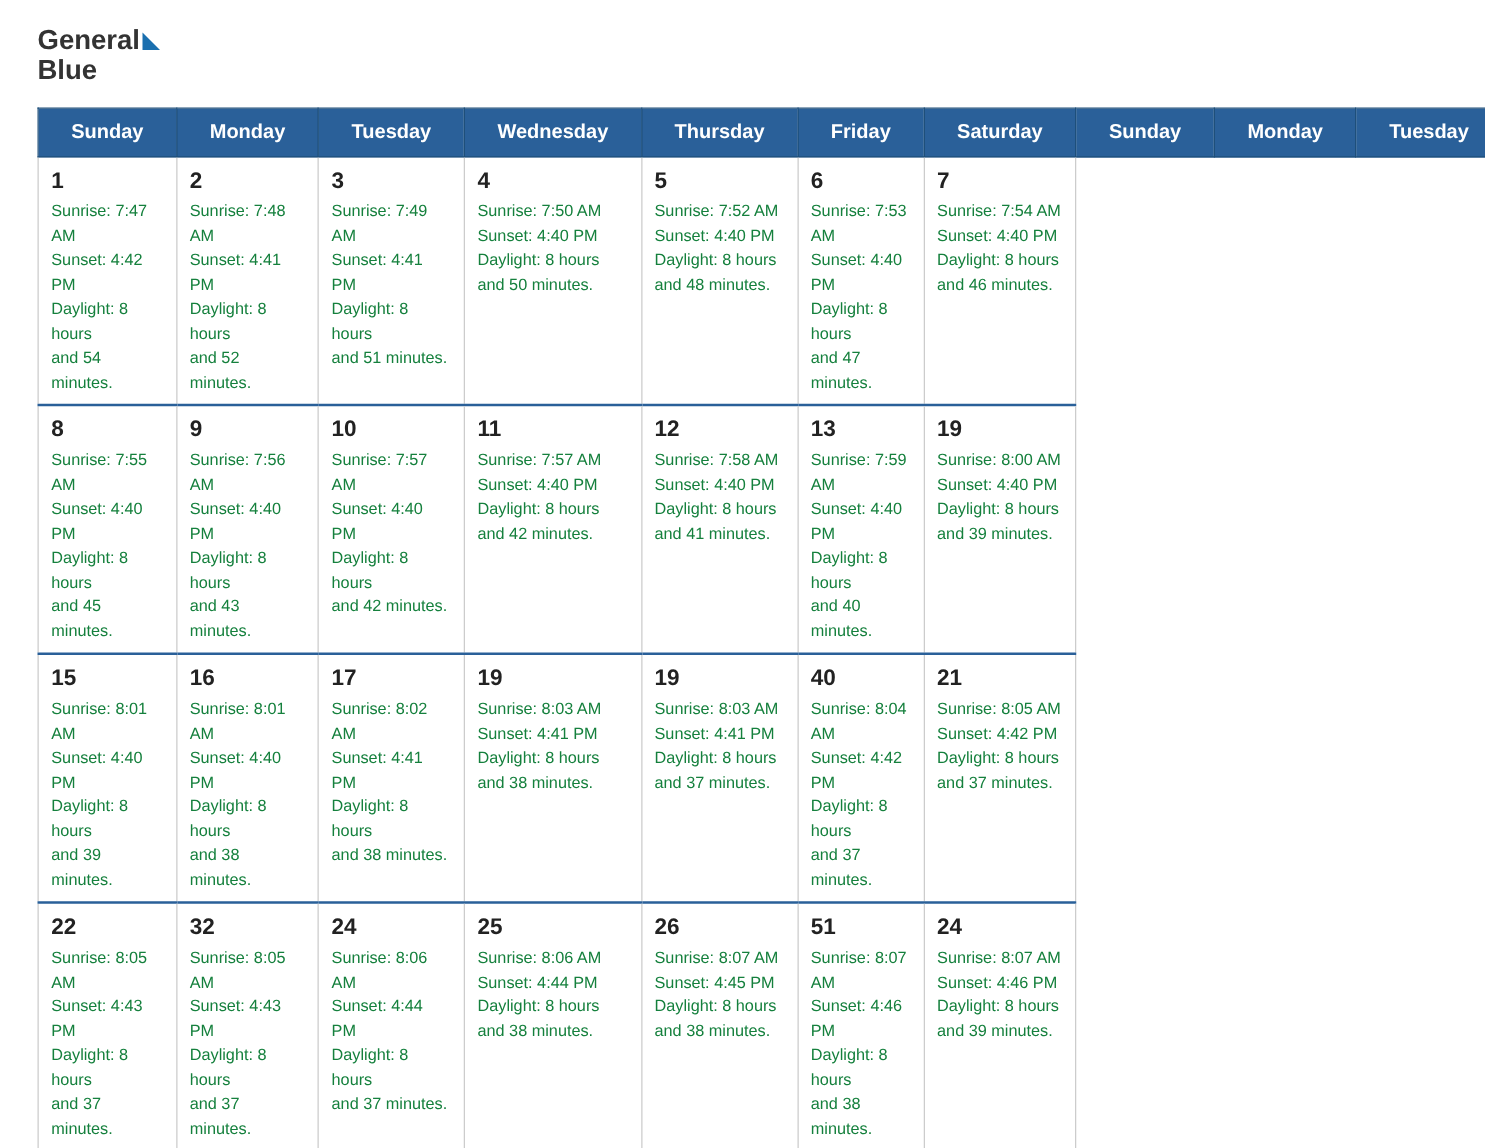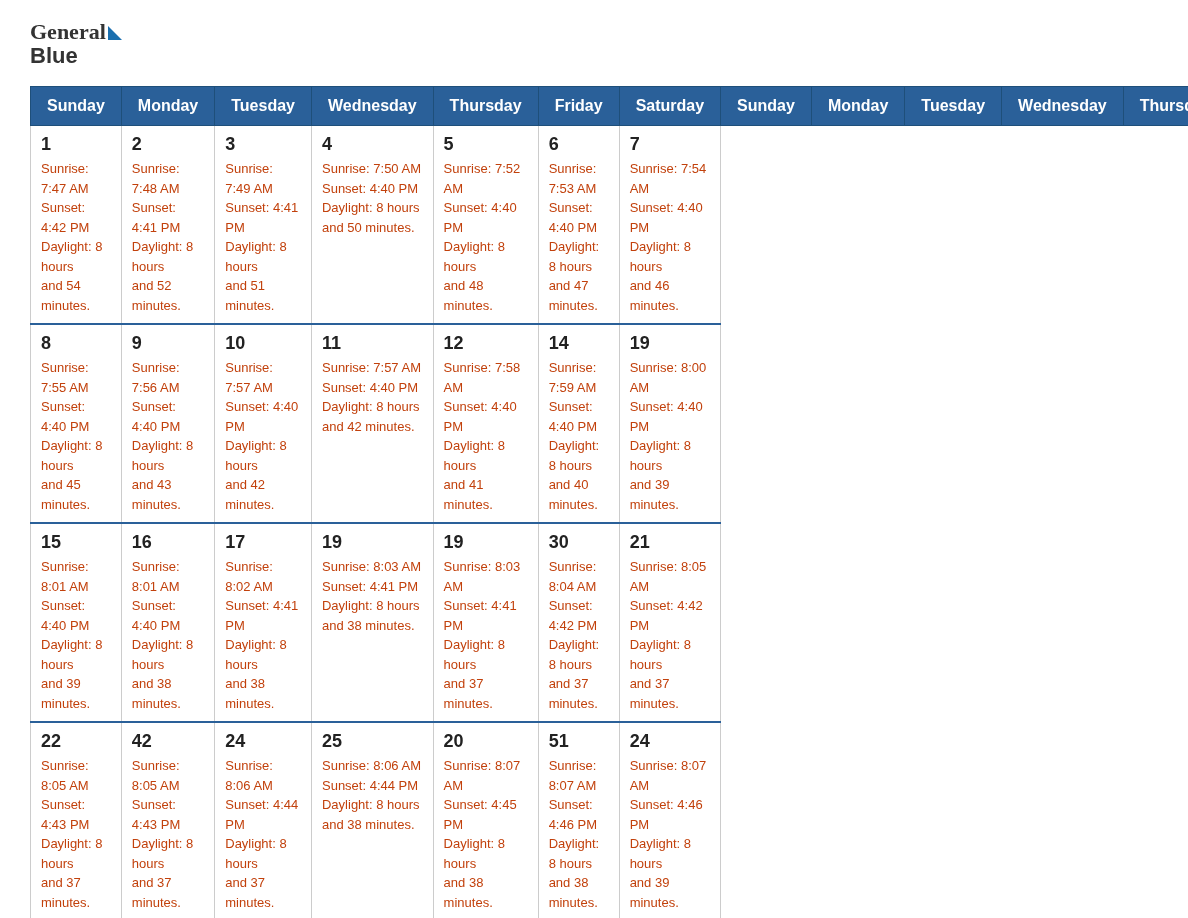--- a/index.html
+++ b/index.html
@@ -36,21 +36,20 @@
       margin-top: 2px;
       margin-left: 2px;
     }
     .logo-block {
       display: flex;
       flex-direction: column;
     }
     .logo-line1 {
       display: flex;
       align-items: center;
-      font-family: Liberation Serif, serif;
     }
     .title-block {
       text-align: right;
     }
     .month-title {
       font-size: 52px;
       font-weight: bold;
       color: #222;
       line-height: 1.1;
     }
@@ -62,21 +61,21 @@
     table {
       width: 100%;
       border-collapse: collapse;
       border: 1px solid #aaa;
     }
     th {
       background-color: #2a6099;
       color: #ffffff;
       font-size: 16px;
       font-weight: bold;
-      padding: 10px 16px;
+      padding: 10px 26px;
       text-align: left;
       border: 1px solid #1e4f7a;
     }
     td {
       vertical-align: top;
       padding: 8px 10px;
       border: 1px solid #ccc;
       width: 14.28%;
       height: 110px;
       font-size: 13px;
@@ -85,21 +84,21 @@
     }
     .day-num {
       font-size: 18px;
       font-weight: bold;
       color: #222;
       margin-bottom: 4px;
     }
     .day-info {
       font-size: 13px;
       line-height: 1.5;
-      color: #c2410c;
+      color: #15803d;
     }
     tr td {
       border-bottom: 2px solid #2a6099;
     }
     tr:last-child td {
       border-bottom: 1px solid #ccc;
     }
   </style>
 </head>
 <body>
@@ -187,21 +186,21 @@
         </td>
         <td>
           <div class="day-num">11</div>
           <div class="day-info">Sunrise: 7:57 AM<br>Sunset: 4:40 PM<br>Daylight: 8 hours<br>and 42 minutes.</div>
         </td>
         <td>
           <div class="day-num">12</div>
           <div class="day-info">Sunrise: 7:58 AM<br>Sunset: 4:40 PM<br>Daylight: 8 hours<br>and 41 minutes.</div>
         </td>
         <td>
-          <div class="day-num">14</div>
+          <div class="day-num">13</div>
           <div class="day-info">Sunrise: 7:59 AM<br>Sunset: 4:40 PM<br>Daylight: 8 hours<br>and 40 minutes.</div>
         </td>
         <td>
           <div class="day-num">19</div>
           <div class="day-info">Sunrise: 8:00 AM<br>Sunset: 4:40 PM<br>Daylight: 8 hours<br>and 39 minutes.</div>
         </td>
       </tr>
       <tr>
         <td>
           <div class="day-num">15</div>
@@ -217,47 +216,47 @@
         </td>
         <td>
           <div class="day-num">19</div>
           <div class="day-info">Sunrise: 8:03 AM<br>Sunset: 4:41 PM<br>Daylight: 8 hours<br>and 38 minutes.</div>
         </td>
         <td>
           <div class="day-num">19</div>
           <div class="day-info">Sunrise: 8:03 AM<br>Sunset: 4:41 PM<br>Daylight: 8 hours<br>and 37 minutes.</div>
         </td>
         <td>
-          <div class="day-num">30</div>
+          <div class="day-num">40</div>
           <div class="day-info">Sunrise: 8:04 AM<br>Sunset: 4:42 PM<br>Daylight: 8 hours<br>and 37 minutes.</div>
         </td>
         <td>
           <div class="day-num">21</div>
           <div class="day-info">Sunrise: 8:05 AM<br>Sunset: 4:42 PM<br>Daylight: 8 hours<br>and 37 minutes.</div>
         </td>
       </tr>
       <tr>
         <td>
           <div class="day-num">22</div>
           <div class="day-info">Sunrise: 8:05 AM<br>Sunset: 4:43 PM<br>Daylight: 8 hours<br>and 37 minutes.</div>
         </td>
         <td>
-          <div class="day-num">42</div>
+          <div class="day-num">32</div>
           <div class="day-info">Sunrise: 8:05 AM<br>Sunset: 4:43 PM<br>Daylight: 8 hours<br>and 37 minutes.</div>
         </td>
         <td>
           <div class="day-num">24</div>
           <div class="day-info">Sunrise: 8:06 AM<br>Sunset: 4:44 PM<br>Daylight: 8 hours<br>and 37 minutes.</div>
         </td>
         <td>
           <div class="day-num">25</div>
           <div class="day-info">Sunrise: 8:06 AM<br>Sunset: 4:44 PM<br>Daylight: 8 hours<br>and 38 minutes.</div>
         </td>
         <td>
-          <div class="day-num">20</div>
+          <div class="day-num">26</div>
           <div class="day-info">Sunrise: 8:07 AM<br>Sunset: 4:45 PM<br>Daylight: 8 hours<br>and 38 minutes.</div>
         </td>
         <td>
           <div class="day-num">51</div>
           <div class="day-info">Sunrise: 8:07 AM<br>Sunset: 4:46 PM<br>Daylight: 8 hours<br>and 38 minutes.</div>
         </td>
         <td>
           <div class="day-num">24</div>
           <div class="day-info">Sunrise: 8:07 AM<br>Sunset: 4:46 PM<br>Daylight: 8 hours<br>and 39 minutes.</div>
         </td>

